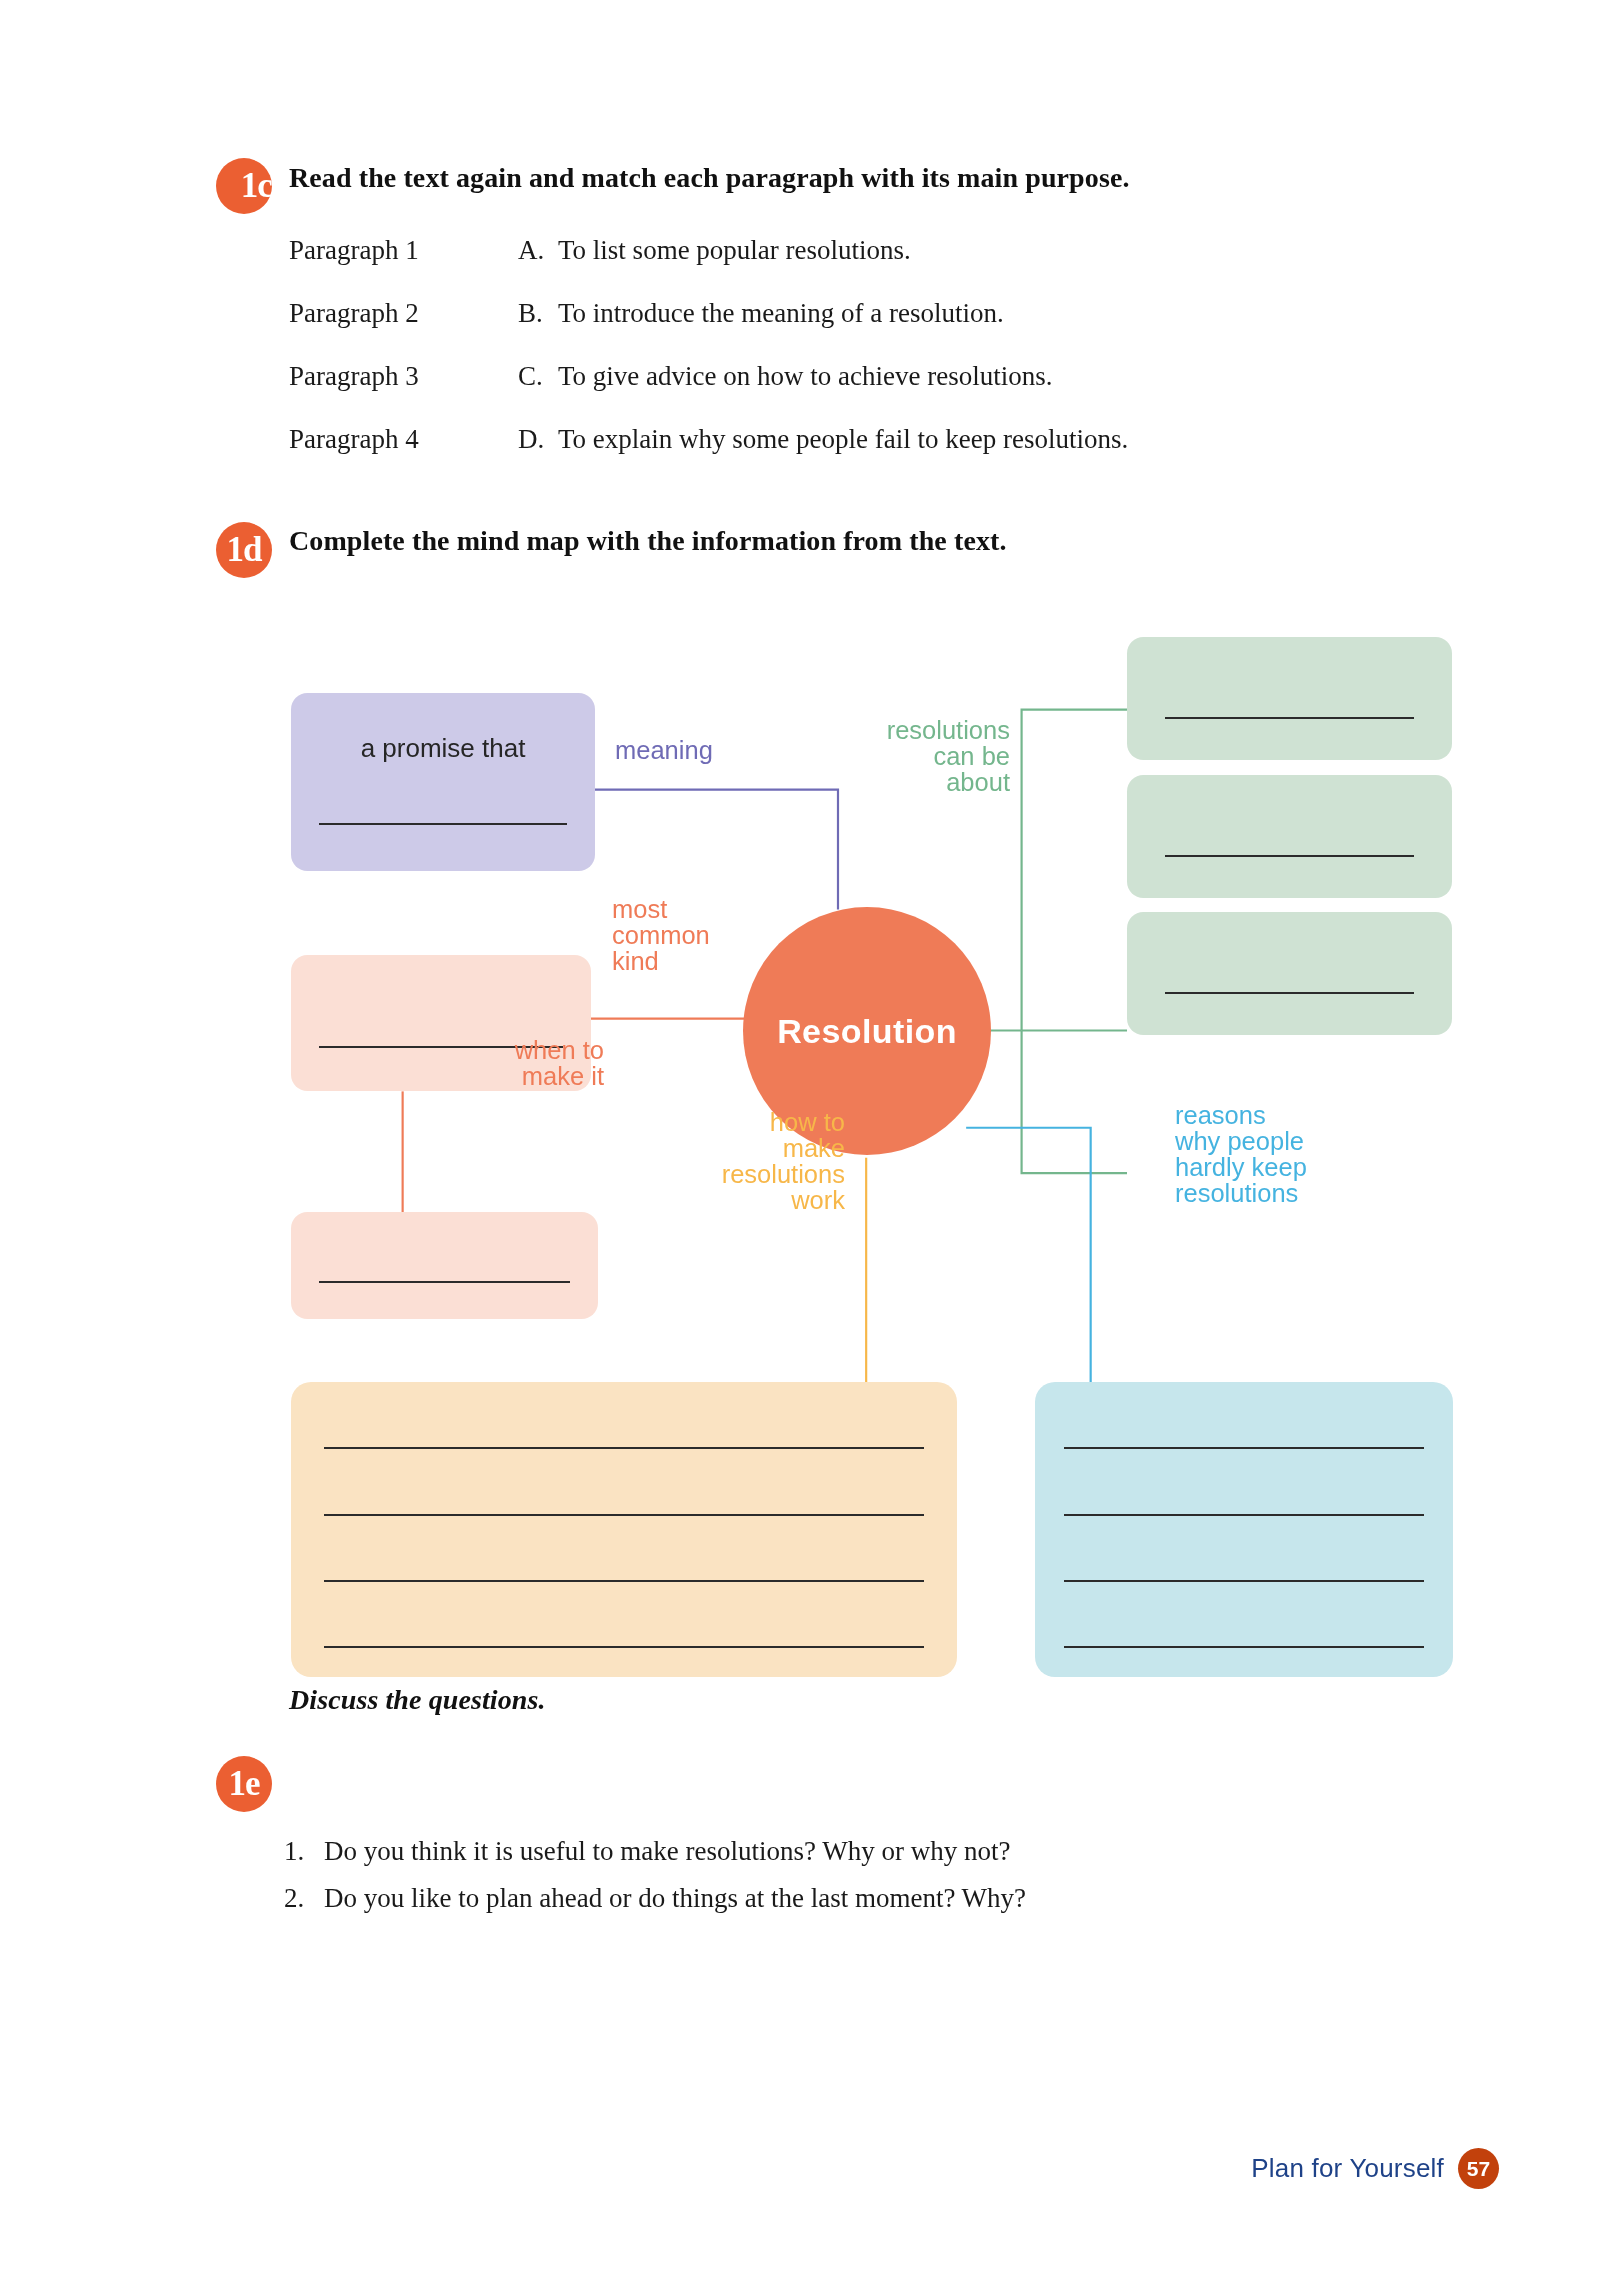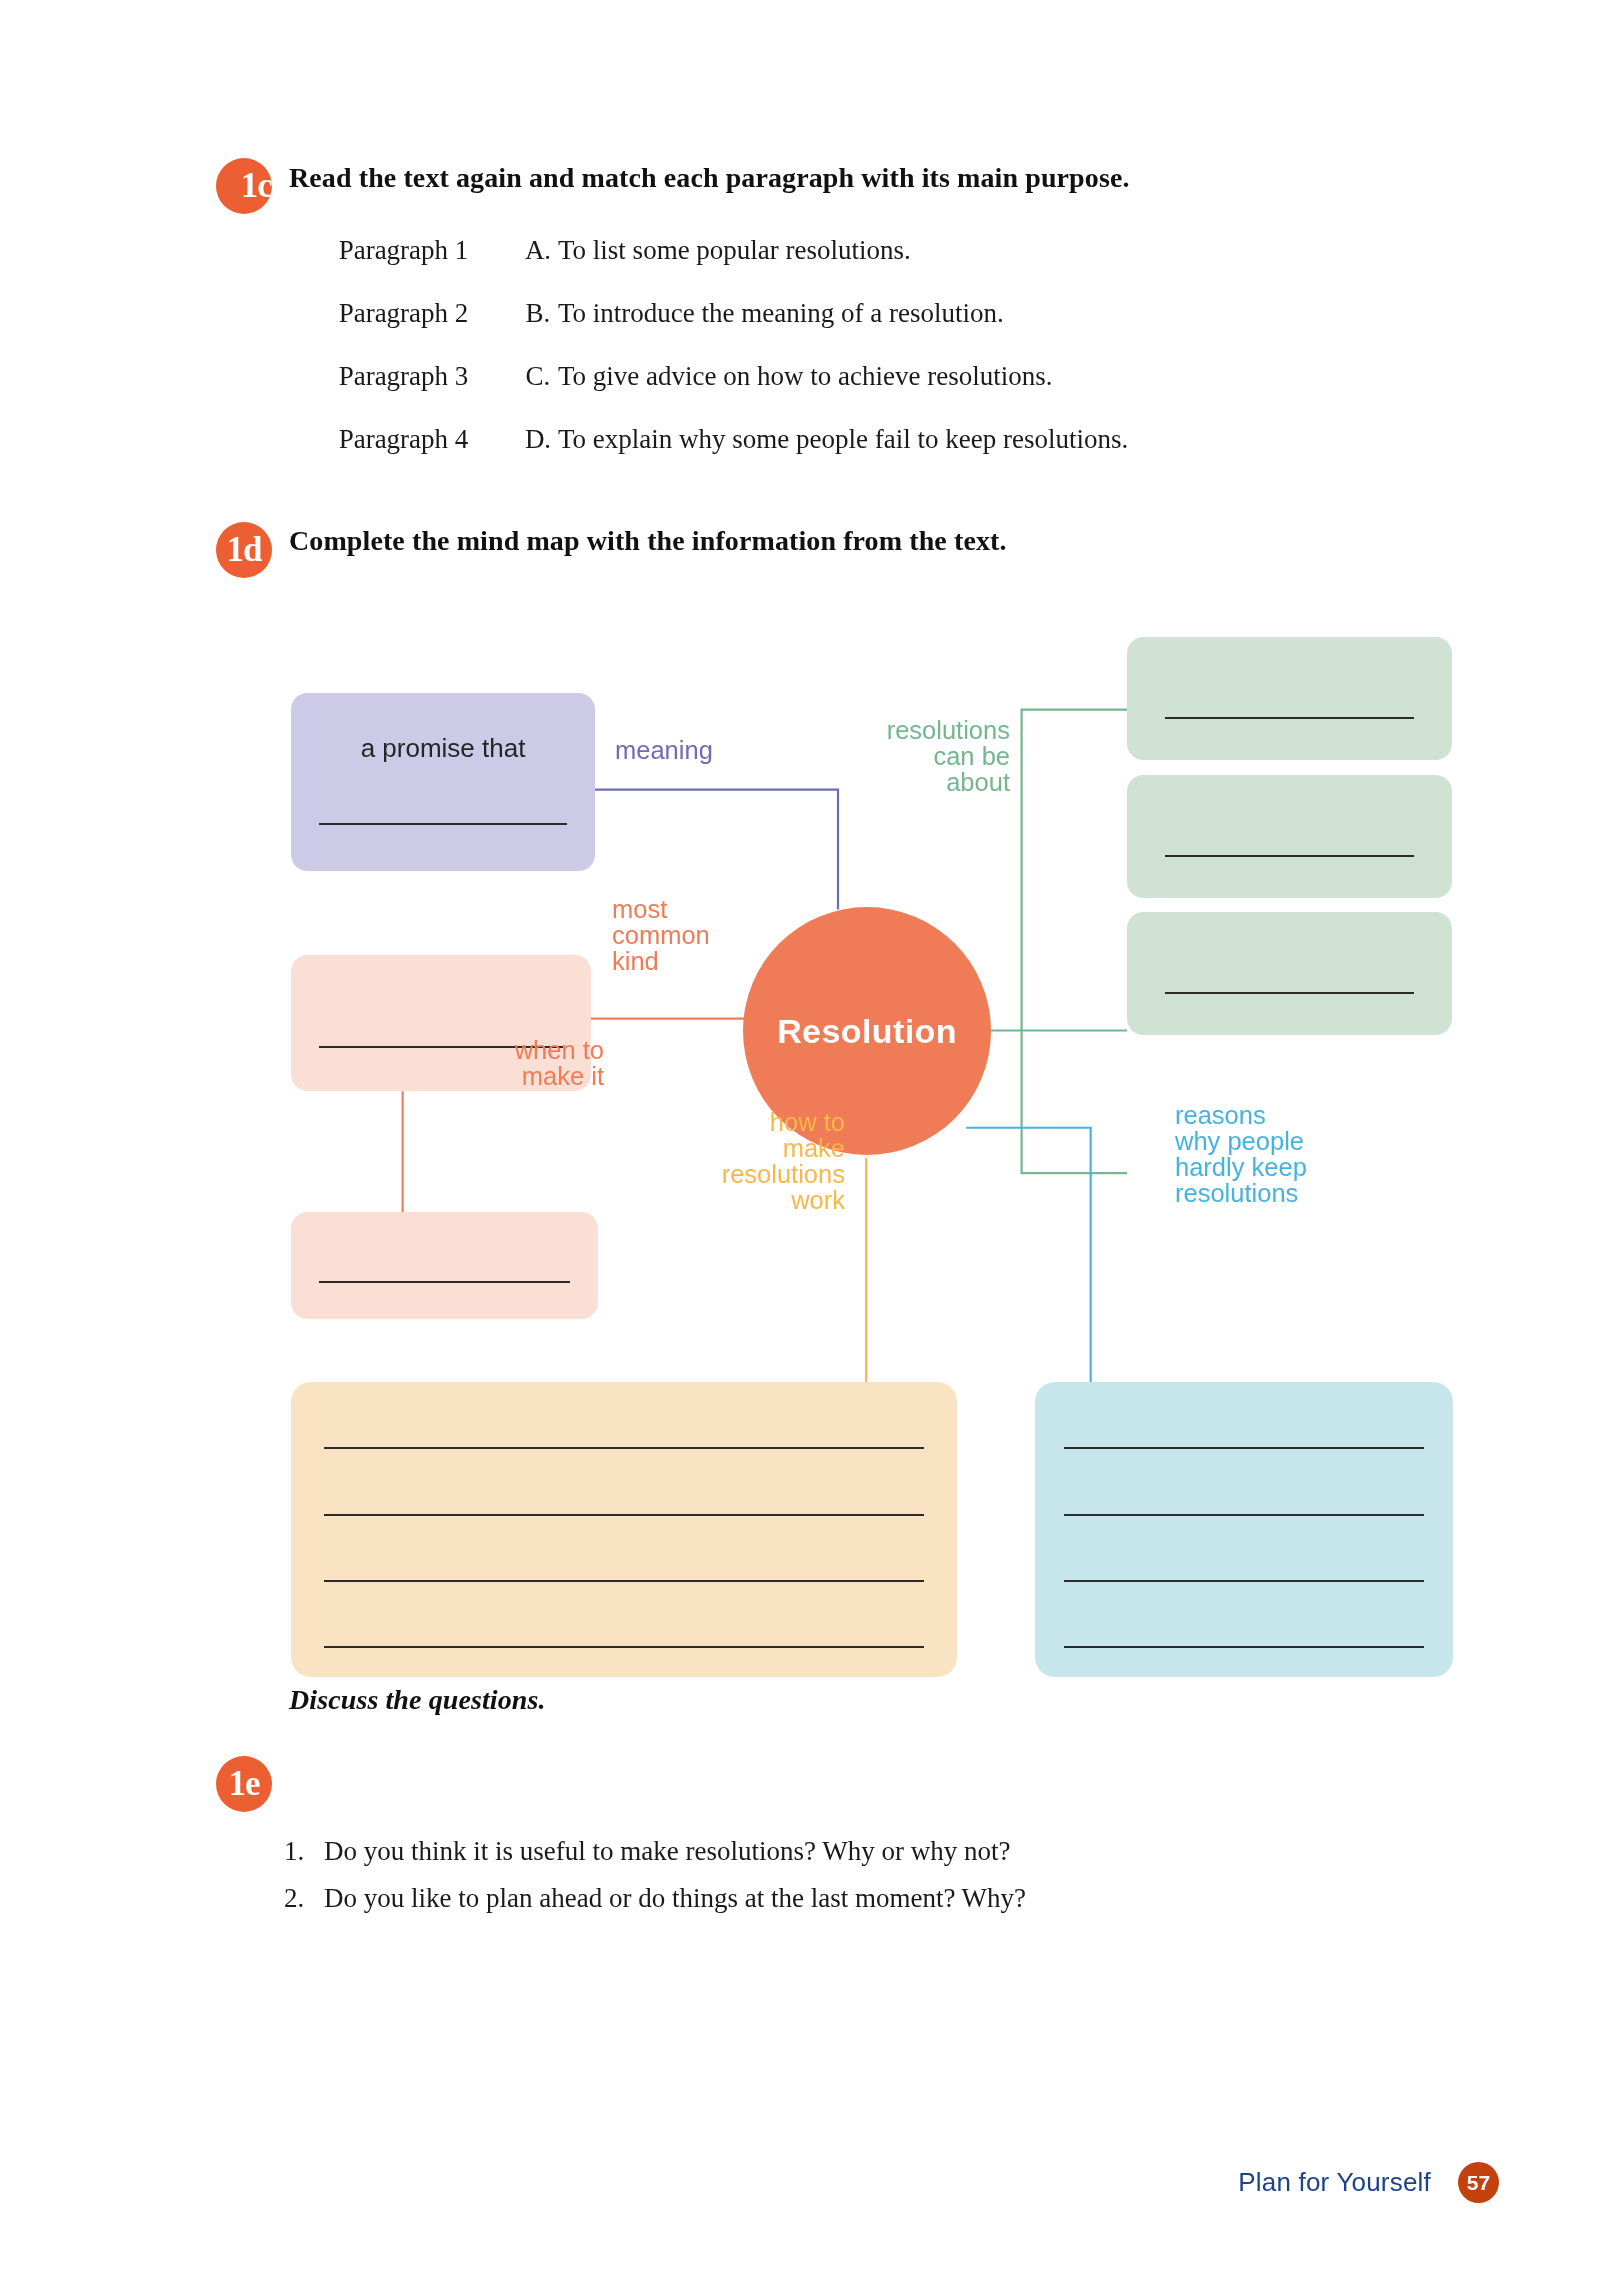--- a/index.html
+++ b/index.html
@@ -34,21 +34,21 @@
     position: absolute;
     font-family: "Liberation Serif", serif;
     font-weight: bold;
     font-size: 28px;
     color: #111111;
     letter-spacing: 0.1px;
     white-space: nowrap;
   }
 
   
-  .match-list { position: absolute; left: 289px; top: 235px; text-align: center; }
+  .match-list { position: absolute; left: 289px; top: 235px; }
   .match-row {
     display: flex;
     height: 63px;
     align-items: flex-start;
   }
   .match-left {
     width: 229px;
     font-size: 27px;
     font-family: "Liberation Serif", serif;
     color: #1a1a1a;
@@ -127,22 +127,22 @@
   }
   .q-text {
     font-size: 27px;
     font-family: "Liberation Serif", serif;
     white-space: nowrap;
   }
 
   
   .footer {
     position: absolute;
-    right: 107px; bottom: 83px;
-    display: flex; align-items: center; gap: 27px;
+    right: 107px; bottom: 97px;
+    display: flex; align-items: center; gap: 14px;
   }
   .footer-title {
     font-family: "Liberation Sans", sans-serif;
     font-size: 26px;
     color: #1e4288;
     letter-spacing: 0.2px;
   }
   .footer-page {
     width: 41px; height: 41px;
     border-radius: 50%;

